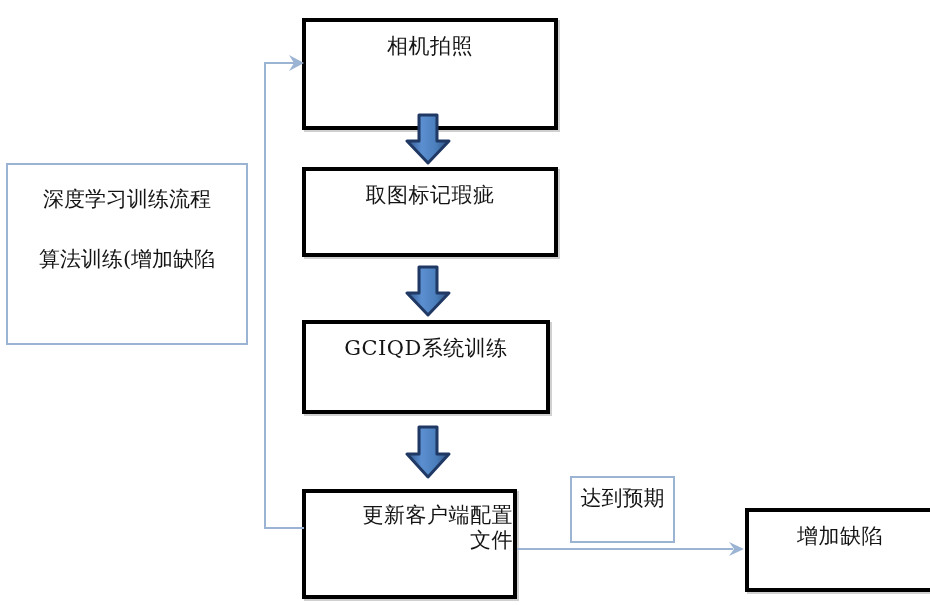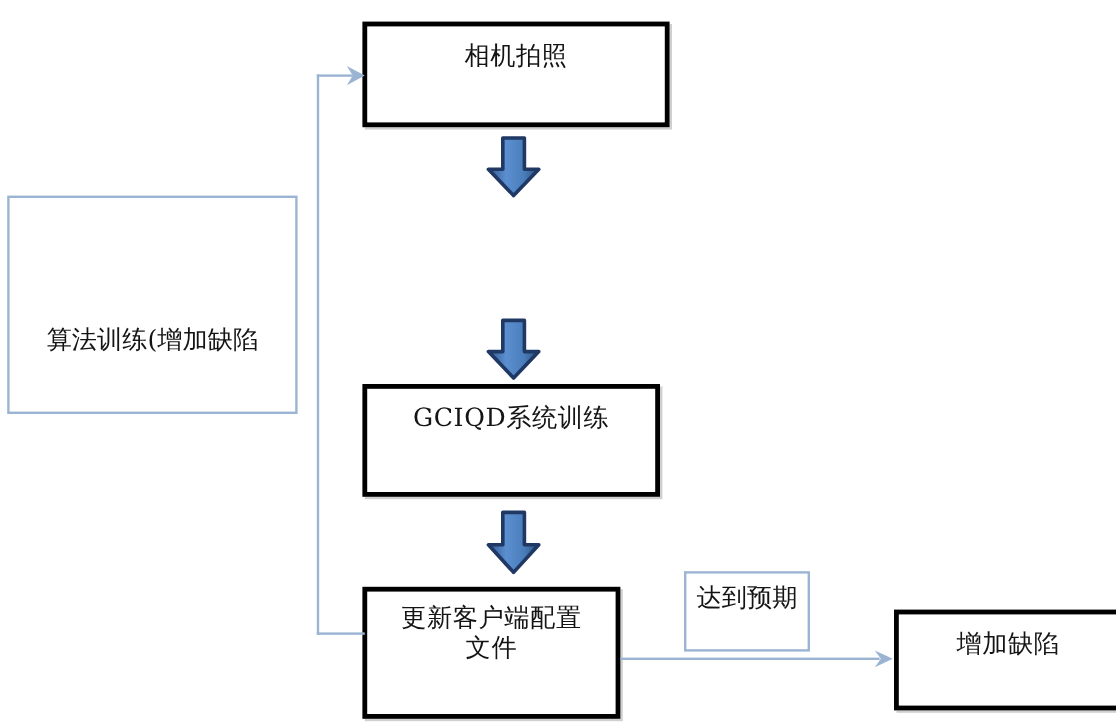--- a/index.html
+++ b/index.html
@@ -72,41 +72,45 @@
   .conn-arrowhead {
     position: absolute;
   }
 </style>
 </head>
 <body>
 
 <div id="canvas">
 
   <div class="note-box" style="left:6px; top:163px; width:242px; height:182px;">
-    <div class="note-line" style="top:81px;margin-top:24px;">算法训练(增加缺陷</div>
+    <div class="note-line" style="top:21px;">深度学习训练流程</div>
+    <div class="note-line" style="top:81px;">算法训练(增加缺陷</div>
   </div>
 
-  <div class="proc-box top-label" style="left:302px; top:18px; width:256px; height:88px;">
+  <div class="proc-box top-label" style="left:302px; top:18px; width:256px; height:112px;">
     <div class="box-label">相机拍照</div>
   </div>
 
   <div class="block-arrow" style="left:404px; top:113px; width:48px; height:52px;">
     <svg width="48" height="52" viewBox="0 0 48 52">
       <defs>
         <linearGradient id="ba1" x1="0" y1="0" x2="1" y2="0">
           <stop offset="0%" stop-color="#32578f"></stop>
           <stop offset="35%" stop-color="#5b8fd0"></stop>
           <stop offset="70%" stop-color="#4a7ebb"></stop>
           <stop offset="100%" stop-color="#2f4f7d"></stop>
         </linearGradient>
       </defs>
       <polygon points="15,2 33,2 33,28 45,28 24,50 3,28 15,28" fill="url(#ba1)" stroke="#1f3864" stroke-width="3" stroke-linejoin="round"></polygon>
     </svg>
   </div>
 
+  <div class="proc-box top-label" style="left:302px; top:167px; width:256px; height:90px;">
+    <div class="box-label">取图标记瑕疵</div>
+  </div>
 
   <div class="block-arrow" style="left:404px; top:265px; width:48px; height:52px;">
     <svg width="48" height="52" viewBox="0 0 48 52">
       <defs>
         <linearGradient id="ba2" x1="0" y1="0" x2="1" y2="0">
           <stop offset="0%" stop-color="#32578f"></stop>
           <stop offset="35%" stop-color="#5b8fd0"></stop>
           <stop offset="70%" stop-color="#4a7ebb"></stop>
           <stop offset="100%" stop-color="#2f4f7d"></stop>
         </linearGradient>
@@ -127,21 +131,21 @@
           <stop offset="35%" stop-color="#5b8fd0"></stop>
           <stop offset="70%" stop-color="#4a7ebb"></stop>
           <stop offset="100%" stop-color="#2f4f7d"></stop>
         </linearGradient>
       </defs>
       <polygon points="15,2 33,2 33,29 45,29 24,52 3,29 15,29" fill="url(#ba3)" stroke="#1f3864" stroke-width="3" stroke-linejoin="round"></polygon>
     </svg>
   </div>
 
   <div class="proc-box mid-label" style="left:302px; top:489px; width:215px; height:110px;">
-    <div class="box-label" style="top:10px; transform:none;">更新客户端配置
+    <div class="box-label" style="top:10px; transform:none;text-align:right;">更新客户端配置
 文件</div>
   </div>
 
   <div class="note-box" style="left:570px; top:476px; width:105px; height:67px;">
     <div class="note-line" style="top:7px;">达到预期</div>
   </div>
 
   <div class="proc-box top-label" style="left:745px; top:508px; width:190px; height:84px;">
     <div class="box-label">增加缺陷</div>
   </div>

